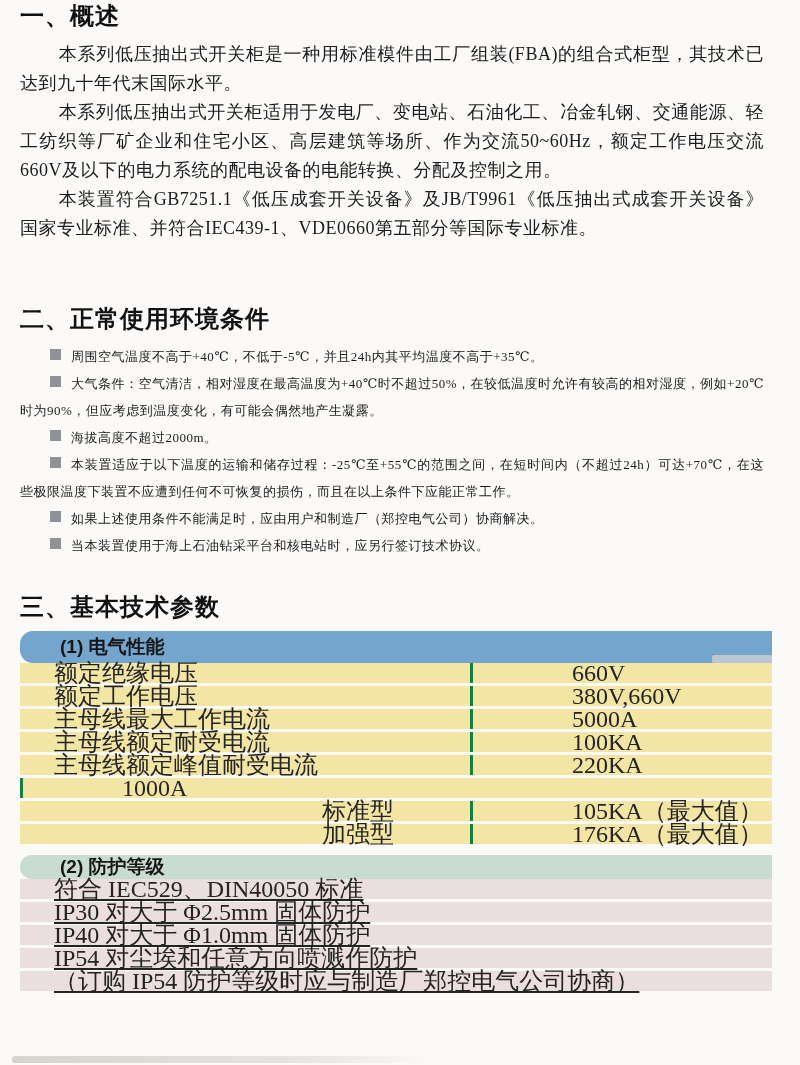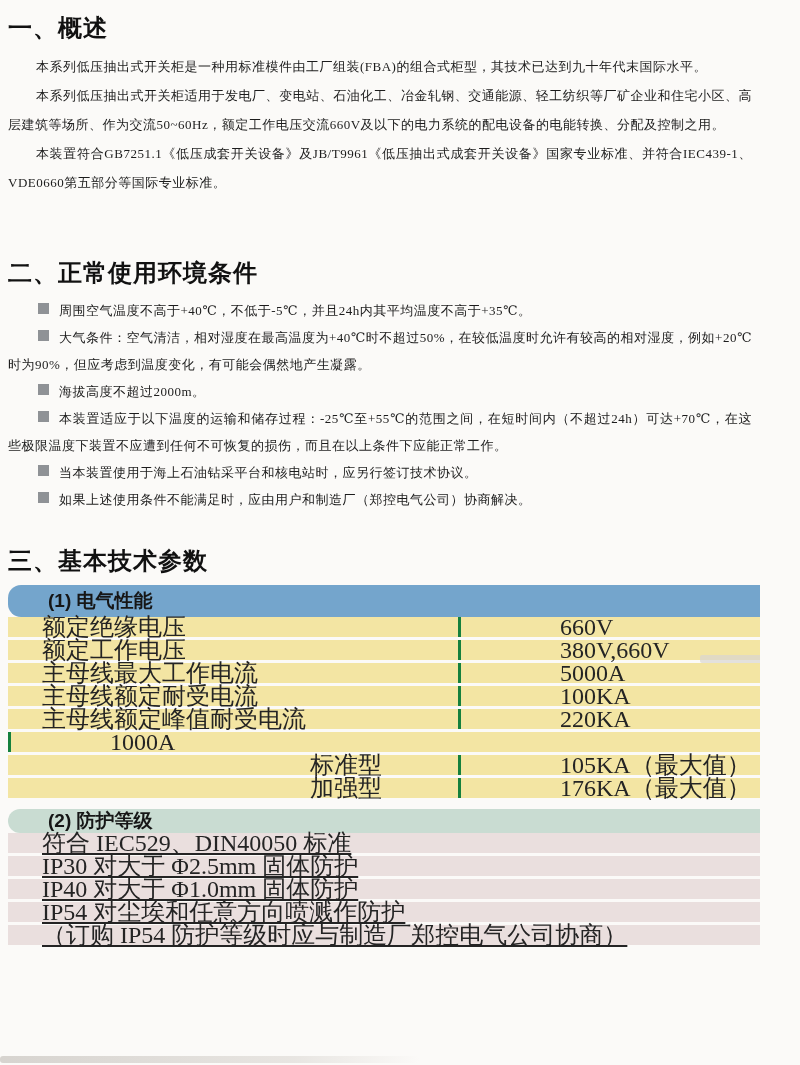--- a/index.html
+++ b/index.html
@@ -1,30 +1,30 @@
 <!DOCTYPE html>
 <html lang="zh"><head>
 <meta charset="utf-8">
 <style>
   html,body{margin:0;padding:0;background:#fbfaf8;}
   .page{
     position:relative;width:760px;height:1065px;box-sizing:border-box;
-    padding:12px 8px 0;overflow:hidden;background:#fbfaf8;
-    font-family:"Liberation Serif","DejaVu Serif",serif;color:#1c1c1c;
+    padding:0 8px 0;overflow:hidden;background:#fbfaf8;
+    font-family:"Liberation Serif","DejaVu Serif",serif;color:#1c1c1c;margin-left:12px;
   }
   h1.sec{
     font-family:"Liberation Sans","DejaVu Sans",sans-serif;
     font-weight:700;font-size:24px;line-height:28px;margin:0;color:#111;
     letter-spacing:1px;
   }
   #sec1 h1{margin:2px 0 10px;}
   #sec2 h1{margin:62px 0 10px;}
   #sec3 h1{margin:34px 0 10px;}
   .para{
-    font-size:13px;line-height:29px;margin:0;text-indent:2.15em;
+    font-size:18px;line-height:29px;margin:0;text-indent:2.15em;
     text-align:justify;letter-spacing:0.5px;
   }
   .bullet{
     font-size:13px;line-height:27px;margin:0;text-indent:2.3em;
     text-align:justify;letter-spacing:0.5px;
   }
   .sq{
     display:inline-block;width:11px;height:11px;background:#8f9296;
     margin-right:10px;vertical-align:1px;
   }
@@ -67,22 +67,22 @@
     <p class="para">本系列低压抽出式开关柜适用于发电厂、变电站、石油化工、冶金轧钢、交通能源、轻工纺织等厂矿企业和住宅小区、高层建筑等场所、作为交流50~60Hz，额定工作电压交流660V及以下的电力系统的配电设备的电能转换、分配及控制之用。</p>
     <p class="para">本装置符合GB7251.1《低压成套开关设备》及JB/T9961《低压抽出式成套开关设备》国家专业标准、并符合IEC439-1、VDE0660第五部分等国际专业标准。</p>
   </section>
 
   <section id="sec2">
     <h1 class="sec">二、正常使用环境条件</h1>
     <p class="bullet"><span class="sq"></span><span>周围空气温度不高于+40℃，不低于-5℃，并且24h内其平均温度不高于+35℃。</span></p>
     <p class="bullet"><span class="sq"></span><span>大气条件：空气清洁，相对湿度在最高温度为+40℃时不超过50%，在较低温度时允许有较高的相对湿度，例如+20℃时为90%，但应考虑到温度变化，有可能会偶然地产生凝露。</span></p>
     <p class="bullet"><span class="sq"></span><span>海拔高度不超过2000m。</span></p>
     <p class="bullet"><span class="sq"></span><span>本装置适应于以下温度的运输和储存过程：-25℃至+55℃的范围之间，在短时间内（不超过24h）可达+70℃，在这些极限温度下装置不应遭到任何不可恢复的损伤，而且在以上条件下应能正常工作。</span></p>
+    <p class="bullet"><span class="sq"></span><span>如果上述使用条件不能满足时，应由用户和制造厂（郑控电气公司）协商解决。</span></p>
     <p class="bullet"><span class="sq"></span><span>当本装置使用于海上石油钻采平台和核电站时，应另行签订技术协议。</span></p>
-    <p class="bullet"><span class="sq"></span><span>如果上述使用条件不能满足时，应由用户和制造厂（郑控电气公司）协商解决。</span></p>
   </section>
 
   <section id="sec3">
     <h1 class="sec">三、基本技术参数</h1>
 
     <div class="ptable">
 
       <div class="band-head blue">(1) 电气性能</div>
 
       <div class="trow yellow">

